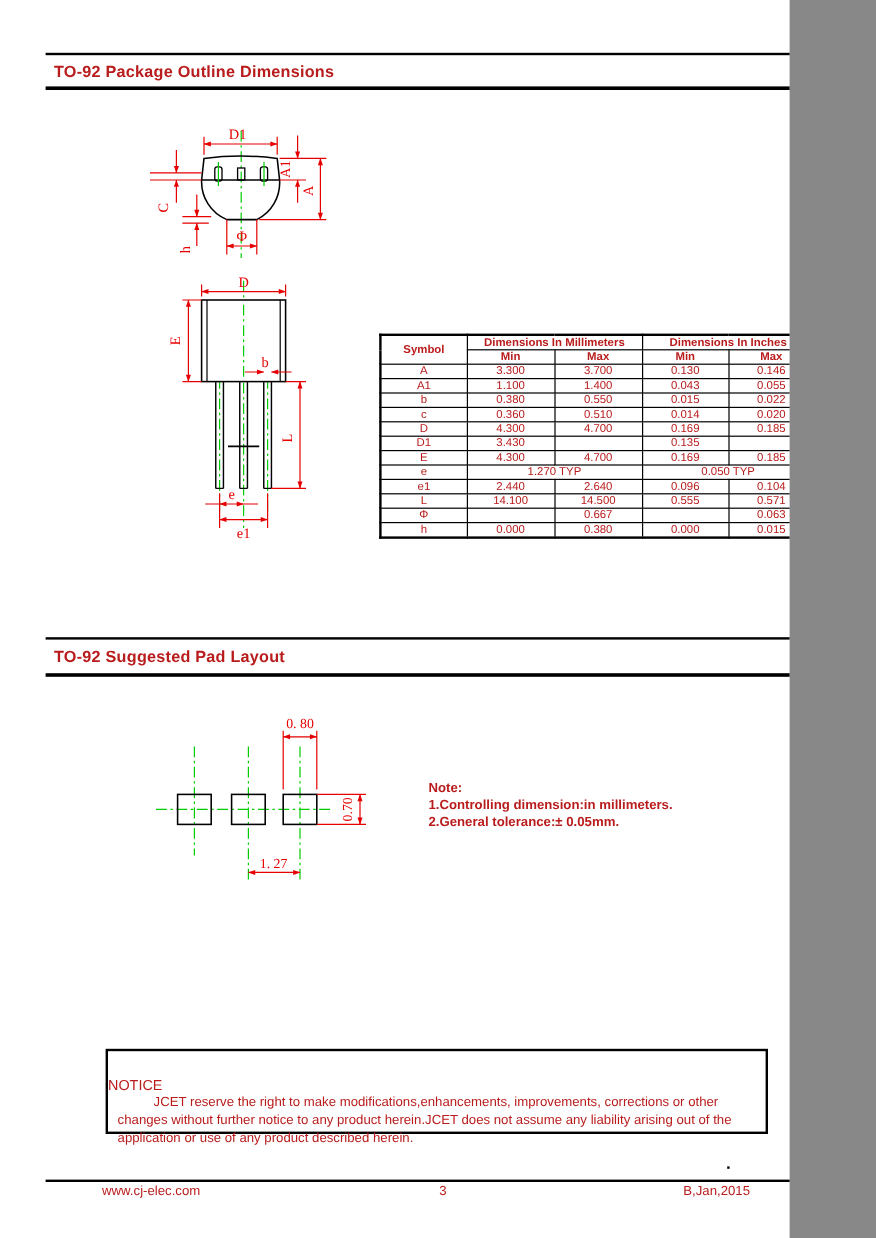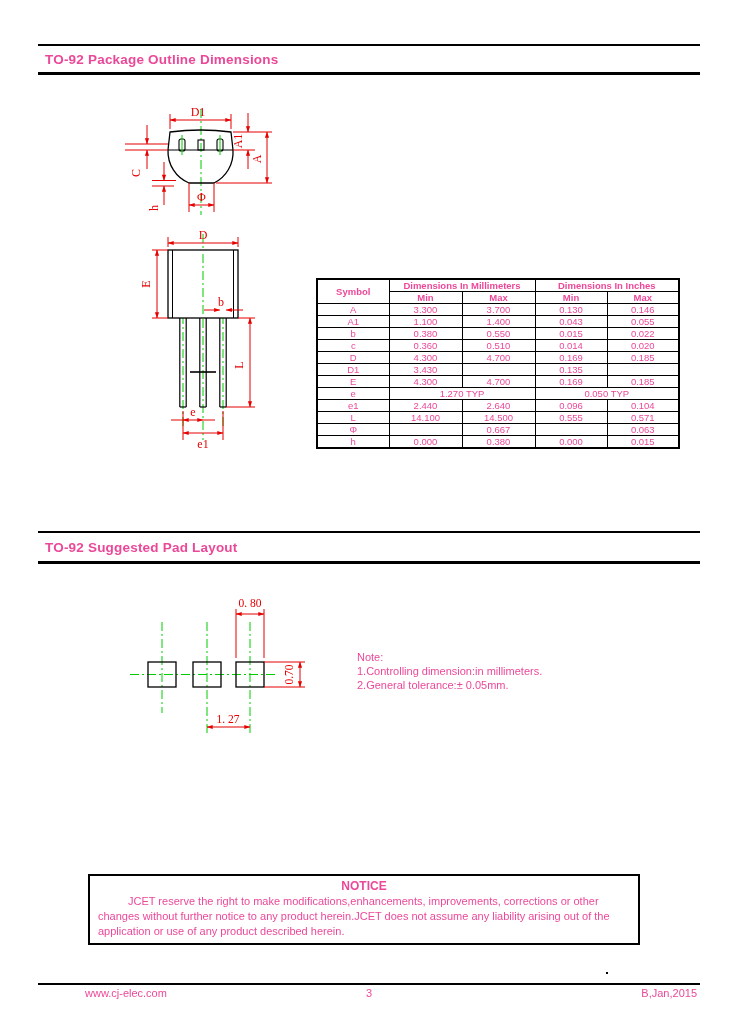--- a/index.html
+++ b/index.html
@@ -1,33 +1,33 @@
 <!DOCTYPE html>
 <html><head>
 <meta charset="utf-8">
 <style>
   html,body{margin:0;padding:0;background:#888;}
-  #page{position:relative;width:730px;height:1032px;background:#ffffff;
-        font-family:"Liberation Sans",sans-serif;color:#ec4899;overflow:hidden;}
+  #page{position:relative;width:658px;height:1032px;background:#ffffff;
+        font-family:"Liberation Sans",sans-serif;color:#b91c1c;overflow:hidden;}
   .rule{position:absolute;left:38px;width:662px;background:#000;}
   .sec-title{position:absolute;left:45px;font-size:13.5px;font-weight:bold;letter-spacing:0.2px;}
   .diagram{position:absolute;}
   .dim{font-family:"Liberation Serif",serif;font-size:12px;fill:#e60000;}
   .dimsmall{font-family:"Liberation Serif",serif;font-size:11.5px;fill:#e60000;}
   
   #dimtable{position:absolute;left:316px;top:278px;width:362px;border-collapse:collapse;
             border:2px solid #000;table-layout:fixed;padding-left:22px;}
   #dimtable td,#dimtable th{border:1px solid #000;font-size:9.5px;text-align:center;
             padding:0;height:11px;line-height:11px;overflow:hidden;white-space:nowrap;}
   #dimtable th{font-weight:bold;}
   
-  #note{position:absolute;left:357px;top:650px;font-size:11px;line-height:14px;}
+  #note{position:absolute;left:357px;top:650px;font-size:11px;line-height:14px;font-weight:bold;}
   
   #notice{position:absolute;left:88px;top:874px;width:548px;height:67px;border:2px solid #000;}
-  #notice .ntitle{text-align:center;font-weight:bold;font-size:12px;margin-top:3px;}
+  #notice .ntitle{font-weight:normal;font-size:12px;margin-top:21px;}
   #notice .nbody{font-size:11px;line-height:15px;margin:1px 8px 0 8px;text-indent:30px;}
   
   .ftext{position:absolute;top:987px;font-size:11px;}
 </style>
 </head>
 <body>
 
 <div id="page">
 
   <div class="rule" style="top:44px;height:2px;"></div>

